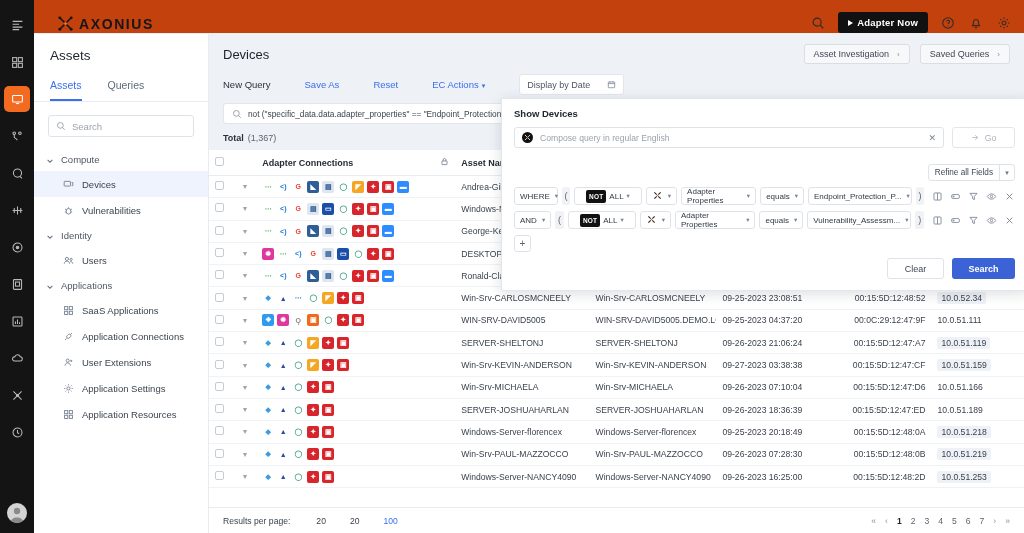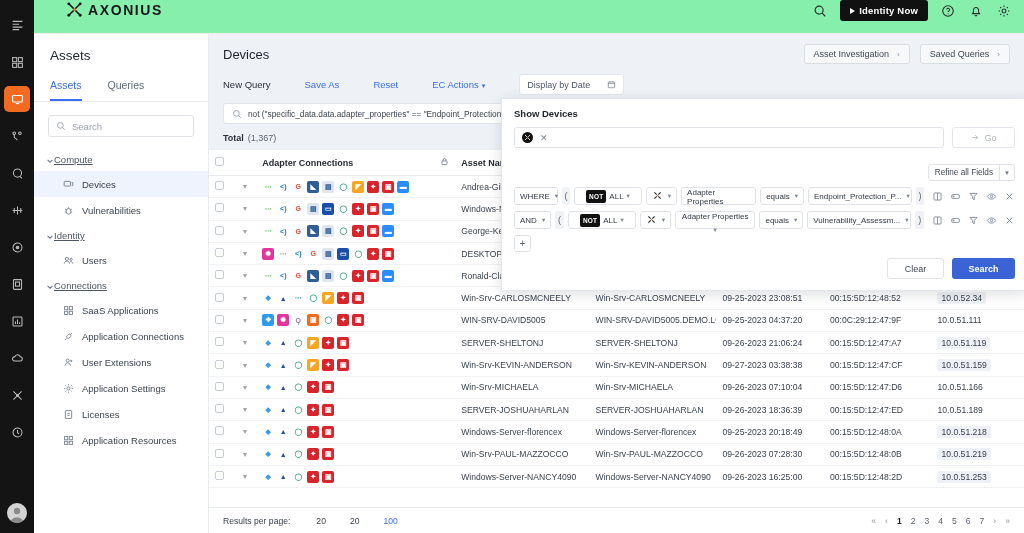--- a/index.html
+++ b/index.html
@@ -30,22 +30,22 @@
     background: #d4d4d4; margin-bottom: 10px;
     display: flex; align-items: flex-end; justify-content: center;
     overflow: hidden;
   }
   .rail-avatar svg { width: 18px; height: 18px; color: #8a8a8a; }
 
   
   .body-col { flex: 1; display: flex; flex-direction: column; min-width: 0; }
 
   .topbar {
-    height: 34px; background: #86efac; border-bottom: 1px solid #eceff3;
-    display: flex; align-items: flex-start; padding: 0 12px 0 31px; flex: none;
+    height: 34px; background: #c2410c; border-bottom: 1px solid #eceff3;
+    display: flex; align-items: flex-end; padding: 0 12px 0 22px; flex: none;
   }
   .logo { display: flex; align-items: center; gap: 4px; }
   .logo-mark { width: 19px; height: 19px; position: relative; }
   .logo-text {
     font-size: 14px; font-weight: 700; letter-spacing: 1.6px;
     color: #15171a;
   }
   .top-right { margin-left: auto; display: flex; align-items: center; gap: 12px; }
   .icon-btn {
     width: 16px; height: 16px; color: #2b2b2b;
@@ -79,22 +79,22 @@
   }
   .nav-tab.active { color: #3b6ef0; border-bottom-color: #3b6ef0; }
   .nav-search {
     margin: 13px 14px 10px; height: 22px; border: 1px solid #dfe3e9;
     border-radius: 3px; display: flex; align-items: center; padding: 0 7px; gap: 6px;
   }
   .nav-search svg { width: 10px; height: 10px; color: #9aa3ae; }
   .nav-search span { font-size: 9.5px; color: #9aa3ae; }
   .nav-scroll { flex: 1; overflow: hidden; padding-bottom: 6px; }
   .nav-group {
-    display: flex; align-items: center; gap: 0;
-    font-size: 9.5px; color: #4d5763; padding: 7px 0 6px 12px; text-decoration: underline;
+    display: flex; align-items: center; gap: 7px;
+    font-size: 9.5px; color: #4d5763; padding: 7px 0 6px 12px;
   }
   .nav-group .chev { width: 8px; height: 8px; color: #6b7684; }
   .nav-item {
     display: flex; align-items: center; gap: 8px;
     font-size: 9.5px; color: #3c444f; padding: 6px 0 6px 29px; height: 26px;
   }
   .nav-item.active { background: #eef3fd; }
   .nav-item .ico { width: 11px; height: 11px; color: #7b8594; flex: none;
     display: flex; align-items: center; justify-content: center; }
   .nav-item .ico svg { width: 11px; height: 11px; }
@@ -158,21 +158,21 @@
   .cb {
     width: 9px; height: 9px; border: 1px solid #c5ccd5; border-radius: 2px;
     display: inline-block; background: #fff;
   }
   .col-cb { width: 26px; }
   .col-exp { width: 18px; }
   .col-adapters { width: 185px; }
   .col-asset { width: 125px; }
   .col-host { width: 118px; }
   .col-seen { width: 100px; }
-  .col-mac { width: 100px; }
+  .col-mac { width: 100px; text-align: right; }
   .col-ip { width: 86px; }
   .chev-cell { color: #9aa3ae; font-size: 8px; }
   .lock-ico { color: #6b7684; }
   .adapters { display: flex; align-items: center; gap: 3px; }
   .adp { width: 12px; height: 12px; border-radius: 2px; flex: none;
     display: flex; align-items: center; justify-content: center;
     font-size: 7px; font-weight: 700; color: #fff; overflow: hidden; }
   .ip-pill { background: #eef1f6; border-radius: 2px; padding: 1px 4px; }
 
   
@@ -223,21 +223,21 @@
 
   .cond { display: flex; align-items: center; gap: 4px; margin-bottom: 6px; }
   .sel {
     border: 1px solid #dfe3e9; border-radius: 3px; height: 18px;
     display: flex; align-items: center; justify-content: space-between;
     padding: 0 5px; font-size: 8px; color: #323a45; background: #fff; gap: 5px;
   }
   .sel .cv { font-size: 6.5px; color: #7b8594; }
   .sel-logic { width: 44px; }
   .sel-adapter { width: 32px; }
-  .sel-field { width: 122px; flex-direction: column; }
+  .sel-field { width: 122px; }
   .sel-op { width: 63px; }
   .sel-val { width: 104px; align-items: center; }
   .paren {
     width: 14px; height: 18px; background: #f0f2f5; border-radius: 2px;
     display: flex; align-items: center; justify-content: center;
     font-size: 9px; color: #5b6470;
   }
   .notbox {
     background: #111111; color: #fff; font-size: 6.5px; font-weight: 700;
     border-radius: 2px; padding: 3px 3px; letter-spacing: .2px;
@@ -380,21 +380,21 @@
       </div>
       <div class="top-right">
         <span class="icon-btn">
           <svg viewBox="0 0 16 16" fill="none" stroke="currentColor" stroke-width="1.3">
               <circle cx="7" cy="7" r="4.6"></circle>
               <path d="M10.4 10.4L14 14"></path>
             </svg>
         </span>
         <div class="discover-btn">
           <span class="tri"></span>
-          <span>Identity Now</span>
+          <span>Adapter Now</span>
         </div>
         <span class="icon-btn">
           <svg viewBox="0 0 16 16" fill="none" stroke="currentColor" stroke-width="1.2">
               <circle cx="8" cy="8" r="6"></circle>
               <path d="M6.4 6.3a1.7 1.7 0 1 1 1.9 1.9v1"></path>
               <circle cx="8.2" cy="11.2" r=".6" fill="currentColor" stroke="none"></circle>
             </svg>
         </span>
         <span class="icon-btn">
           <svg viewBox="0 0 16 16" fill="none" stroke="currentColor" stroke-width="1.2">
@@ -474,21 +474,21 @@
               </span>
             <span>Users</span>
           </div>
 
           <div class="nav-group">
             <span class="chev">
               <svg viewBox="0 0 10 10" fill="none" stroke="currentColor" stroke-width="1.3">
                   <path d="M2 3.5L5 6.5L8 3.5"></path>
                 </svg>
             </span>
-            <span>Connections</span>
+            <span>Applications</span>
           </div>
           <div class="nav-item">
             <span class="ico">
                 <svg viewBox="0 0 14 14" fill="none" stroke="currentColor" stroke-width="1.2">
                   <rect x="2" y="2" width="4" height="4"></rect>
                   <rect x="8" y="2" width="4" height="4"></rect>
                   <rect x="2" y="8" width="4" height="4"></rect>
                   <rect x="8" y="8" width="4" height="4"></rect>
                 </svg>
               </span>
@@ -513,29 +513,20 @@
             <span>User Extensions</span>
           </div>
           <div class="nav-item">
             <span class="ico">
                 <svg viewBox="0 0 14 14" fill="none" stroke="currentColor" stroke-width="1.2">
                   <circle cx="7" cy="7" r="2"></circle>
                   <path d="M7 1.6v1.4M7 11v1.4M1.6 7h1.4M11 7h1.4M3.2 3.2l1 1M9.8 9.8l1 1M10.8 3.2l-1 1M4.2 9.8l-1 1"></path>
                 </svg>
               </span>
             <span>Application Settings</span>
-          </div>
-          <div class="nav-item">
-            <span class="ico">
-                <svg viewBox="0 0 14 14" fill="none" stroke="currentColor" stroke-width="1.2">
-                  <rect x="3" y="2" width="8" height="10" rx=".7"></rect>
-                  <path d="M5.4 5.5h3.2M5.4 8h3.2"></path>
-                </svg>
-              </span>
-            <span>Licenses</span>
           </div>
           <div class="nav-item">
             <span class="ico">
                 <svg viewBox="0 0 14 14" fill="none" stroke="currentColor" stroke-width="1.2">
                   <rect x="2" y="2" width="4" height="4"></rect>
                   <rect x="8" y="2" width="4" height="4"></rect>
                   <rect x="2" y="8" width="4" height="4"></rect>
                   <rect x="8" y="8" width="4" height="4"></rect>
                 </svg>
               </span>
@@ -924,20 +915,21 @@
                 <svg viewBox="0 0 12 12" width="9" height="9">
                     <g stroke="#fff" stroke-width="1.1">
                       <path d="M2.6 2.6L5.2 5.2"></path>
                       <path d="M9.4 2.6L6.8 5.2"></path>
                       <path d="M2.6 9.4L5.2 6.8"></path>
                       <path d="M9.4 9.4L6.8 6.8"></path>
                     </g>
                     <circle cx="6" cy="6" r="1" fill="#f26b21"></circle>
                   </svg>
               </span>
+              <span class="ph">Compose query in regular English</span>
               <span class="clr">✕</span>
             </div>
             <div class="wz-go">
               <svg viewBox="0 0 14 14" fill="none" stroke="currentColor" stroke-width="1.2">
                   <path d="M2 7h8M6.5 3.5L10.5 7l-4 3.5"></path>
                 </svg>
               <span>Go</span>
             </div>
           </div>
 

